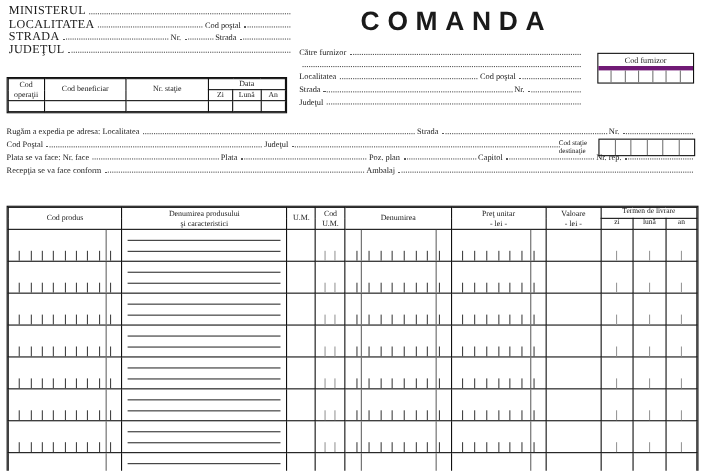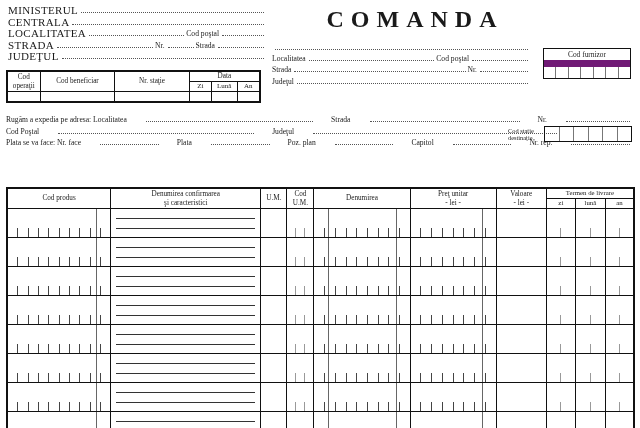--- a/index.html
+++ b/index.html
@@ -45,35 +45,35 @@
     font-size: 11px;
   }
 
   
   #doc-title {
     left: 290px; top: 6px; width: 250px;
     text-align: center;
     font-size: 24px;
     font-weight: bold;
     letter-spacing: 7px;
-    font-family: Liberation Serif, serif;
+    font-family: Liberation Sans, sans-serif;
   }
 
   
   #supplier-block { left: 272px; top: 42px; width: 258px; }
   #supplier-block .fieldrow { margin-bottom: 1.2px; }
 
   
   #supplier-code-box { left: 543px; top: 48px; width: 88px; }
   .codebox { border: 1px solid #111; }
   .codebox .cb-title {
     text-align: center;
     font-size: 7.4px;
     line-height: 11px;
-    border-bottom: 7px solid #701a75;
+    border-bottom: 4px solid #701a75;
     white-space: nowrap;
   }
   .codebox .cb-cells { display: flex; height: 11px; }
   .codebox .cb-cells i { flex: 1 1 0; border-right: 1px solid #777; }
   .codebox .cb-cells i:last-child { border-right: none; }
 
   
   #op-table {
     left: 6px; top: 70px; width: 253px;
     border: 1px solid #111;
@@ -90,21 +90,21 @@
   }
   #op-table .hdr { height: 18px; }
   #op-table .subhdr { height: 9px; font-size: 7px; }
   #op-table .datarow { height: 10px; }
   .ticks { display: flex; height: 100%; width: 100%; }
   .ticks i { flex: 1 1 0; border-right: 1px solid #666; }
   .ticks i:last-child { border-right: none; }
 
   
   #delivery-block { left: 6px; top: 114px; width: 626px; }
-  #delivery-block .fieldrow { margin-bottom: 1.6px; gap: 16px; }
+  #delivery-block .fieldrow { margin-bottom: 1.6px; }
 
   
   #station-code-box {
     left: 508px; top: 126px; width: 124px;
     display: flex; align-items: center;
   }
   #station-code-box .sc-label {
     font-size: 6.4px;
     line-height: 7.4px;
     width: 36px;
@@ -178,24 +178,20 @@
 <body>
 
 <div class="page">
 
   <div class="abs" id="issuer-block">
     <div class="fieldrow">
       <span class="cap">MINISTERUL</span>
       <span class="dots"></span>
     </div>
     <div class="fieldrow">
-      <span class="cap">CENTRALA</span>
-      <span class="dots"></span>
-    </div>
-    <div class="fieldrow">
       <span class="cap">LOCALITATEA</span>
       <span class="dots"></span>
       <span>Cod  poştal</span>
       <span class="dots" style="max-width:42px"></span>
     </div>
     <div class="fieldrow">
       <span class="cap">STRADA</span>
       <span class="dots"></span>
       <span>Nr.</span>
       <span class="dots" style="max-width:26px"></span>
@@ -204,20 +200,24 @@
     </div>
     <div class="fieldrow">
       <span class="cap">JUDEŢUL</span>
       <span class="dots"></span>
     </div>
   </div>
 
   <div class="abs" id="doc-title">COMANDA</div>
 
   <div class="abs" id="supplier-block">
+    <div class="fieldrow">
+      <span>Către furnizor</span>
+      <span class="dots"></span>
+    </div>
     <div class="fieldrow">
       <span class="dots"></span>
     </div>
     <div class="fieldrow">
       <span>Localitatea</span>
       <span class="dots"></span>
       <span>Cod poştal</span>
       <span class="dots" style="max-width:56px"></span>
     </div>
     <div class="fieldrow">
@@ -324,20 +324,26 @@
       <span class="dots" style="max-width:118px"></span>
       <span>Plata</span>
       <span class="dots" style="max-width:126px"></span>
       <span>Poz. plan</span>
       <span class="dots" style="max-width:66px"></span>
       <span>Capitol</span>
       <span class="dots" style="max-width:80px"></span>
       <span>Nr. rep.</span>
       <span class="dots" style="max-width:62px"></span>
     </div>
+    <div class="fieldrow">
+      <span>Recepţia se va face conform</span>
+      <span class="dots" style="max-width:236px"></span>
+      <span>Ambalaj</span>
+      <span class="dots"></span>
+    </div>
   </div>
 
   <div class="abs" id="station-code-box">
     <div class="sc-label" style="white-space:pre-line">Cod staţie
 destinaţie</div>
     <div class="sc-cells">
       <i></i>
       <i></i>
       <i></i>
       <i></i>
@@ -358,21 +364,21 @@
         <col style="width:86px">
         <col style="width:50px">
         <col style="width:29px">
         <col style="width:30px">
         <col style="width:28px">
       </colgroup>
       <thead>
         <tr>
           <th class="h-main" rowspan="2">Cod produs</th>
           <th class="h-main" rowspan="2">
-            <div>Denumirea confirmarea</div>
+            <div>Denumirea produsului</div>
             <div>şi caracteristici</div>
           </th>
           <th class="h-main" rowspan="2">U.M.</th>
           <th class="h-main" rowspan="2">
             <div>Cod</div>
             <div>U.M.</div>
           </th>
           <th class="h-main" rowspan="2">Denumirea</th>
           <th class="h-main" rowspan="2">
             <div>Preţ unitar</div>

